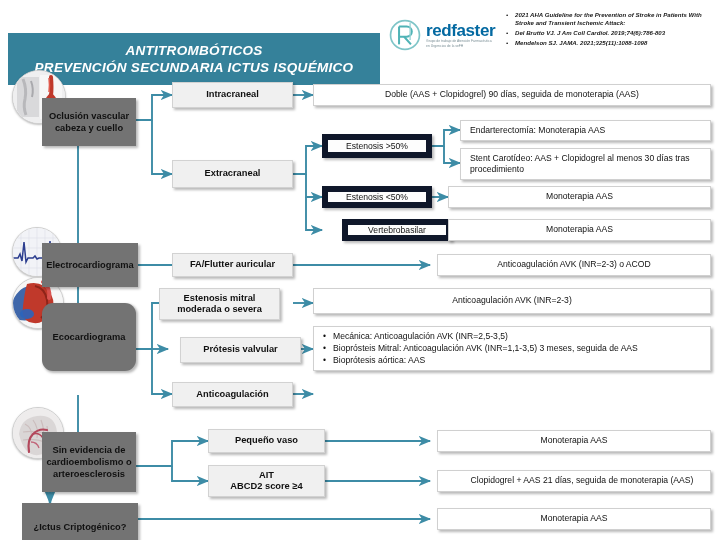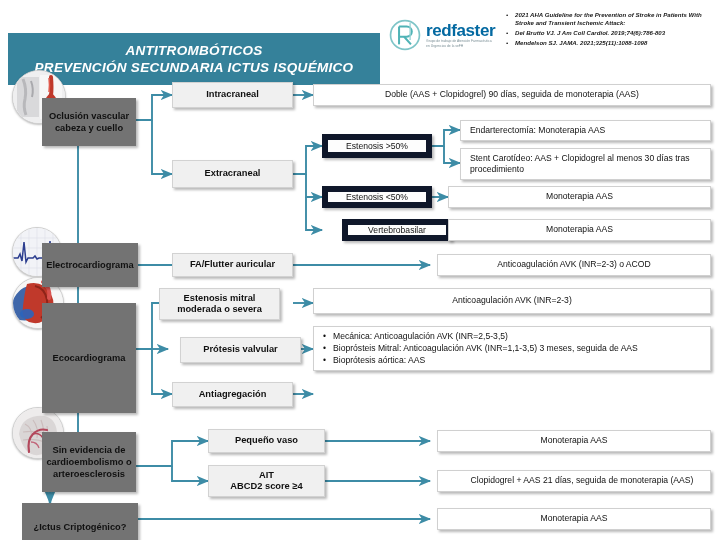--- a/index.html
+++ b/index.html
@@ -230,21 +230,21 @@
 
   <div class="box box-blue" style="left:42px;top:98px;width:94px;height:48px;">
     <span style="white-space:pre-line">Oclusión vascular
 cabeza y cuello</span>
   </div>
 
   <div class="box box-blue" style="left:42px;top:243px;width:96px;height:44px;">
     <span>Electrocardiograma</span>
   </div>
 
-  <div class="box box-blue" style="left:42px;top:303px;width:94px;height:110px;">
+  <div class="box box-blue" style="left:42px;top:303px;width:94px;height:68px;border-radius:11px;">
     <span>Ecocardiograma</span>
   </div>
 
   <div class="box box-blue" style="left:42px;top:432px;width:94px;height:60px;">
     <span style="white-space:pre-line">Sin evidencia de
 cardioembolismo o
 arteroesclerosis</span>
   </div>
 
   <div class="box box-blue" style="left:22px;top:503px;width:116px;height:48px;">
@@ -266,21 +266,21 @@
   <div class="box box-gray" style="left:159px;top:288px;width:121px;height:32px;">
     <span style="white-space:pre-line">Estenosis mitral
 moderada o severa</span>
   </div>
 
   <div class="box box-gray" style="left:180px;top:337px;width:121px;height:26px;">
     <span>Prótesis valvular</span>
   </div>
 
   <div class="box box-gray" style="left:172px;top:382px;width:121px;height:25px;">
-    <span>Antiagregación</span>
+    <span>Anticoagulación</span>
   </div>
 
   <div class="box box-gray" style="left:208px;top:429px;width:117px;height:24px;">
     <span>Pequeño vaso</span>
   </div>
 
   <div class="box box-gray" style="left:208px;top:465px;width:117px;height:32px;">
     <span style="white-space:pre-line">AIT
 ABCD2 score ≥4</span>
   </div>

